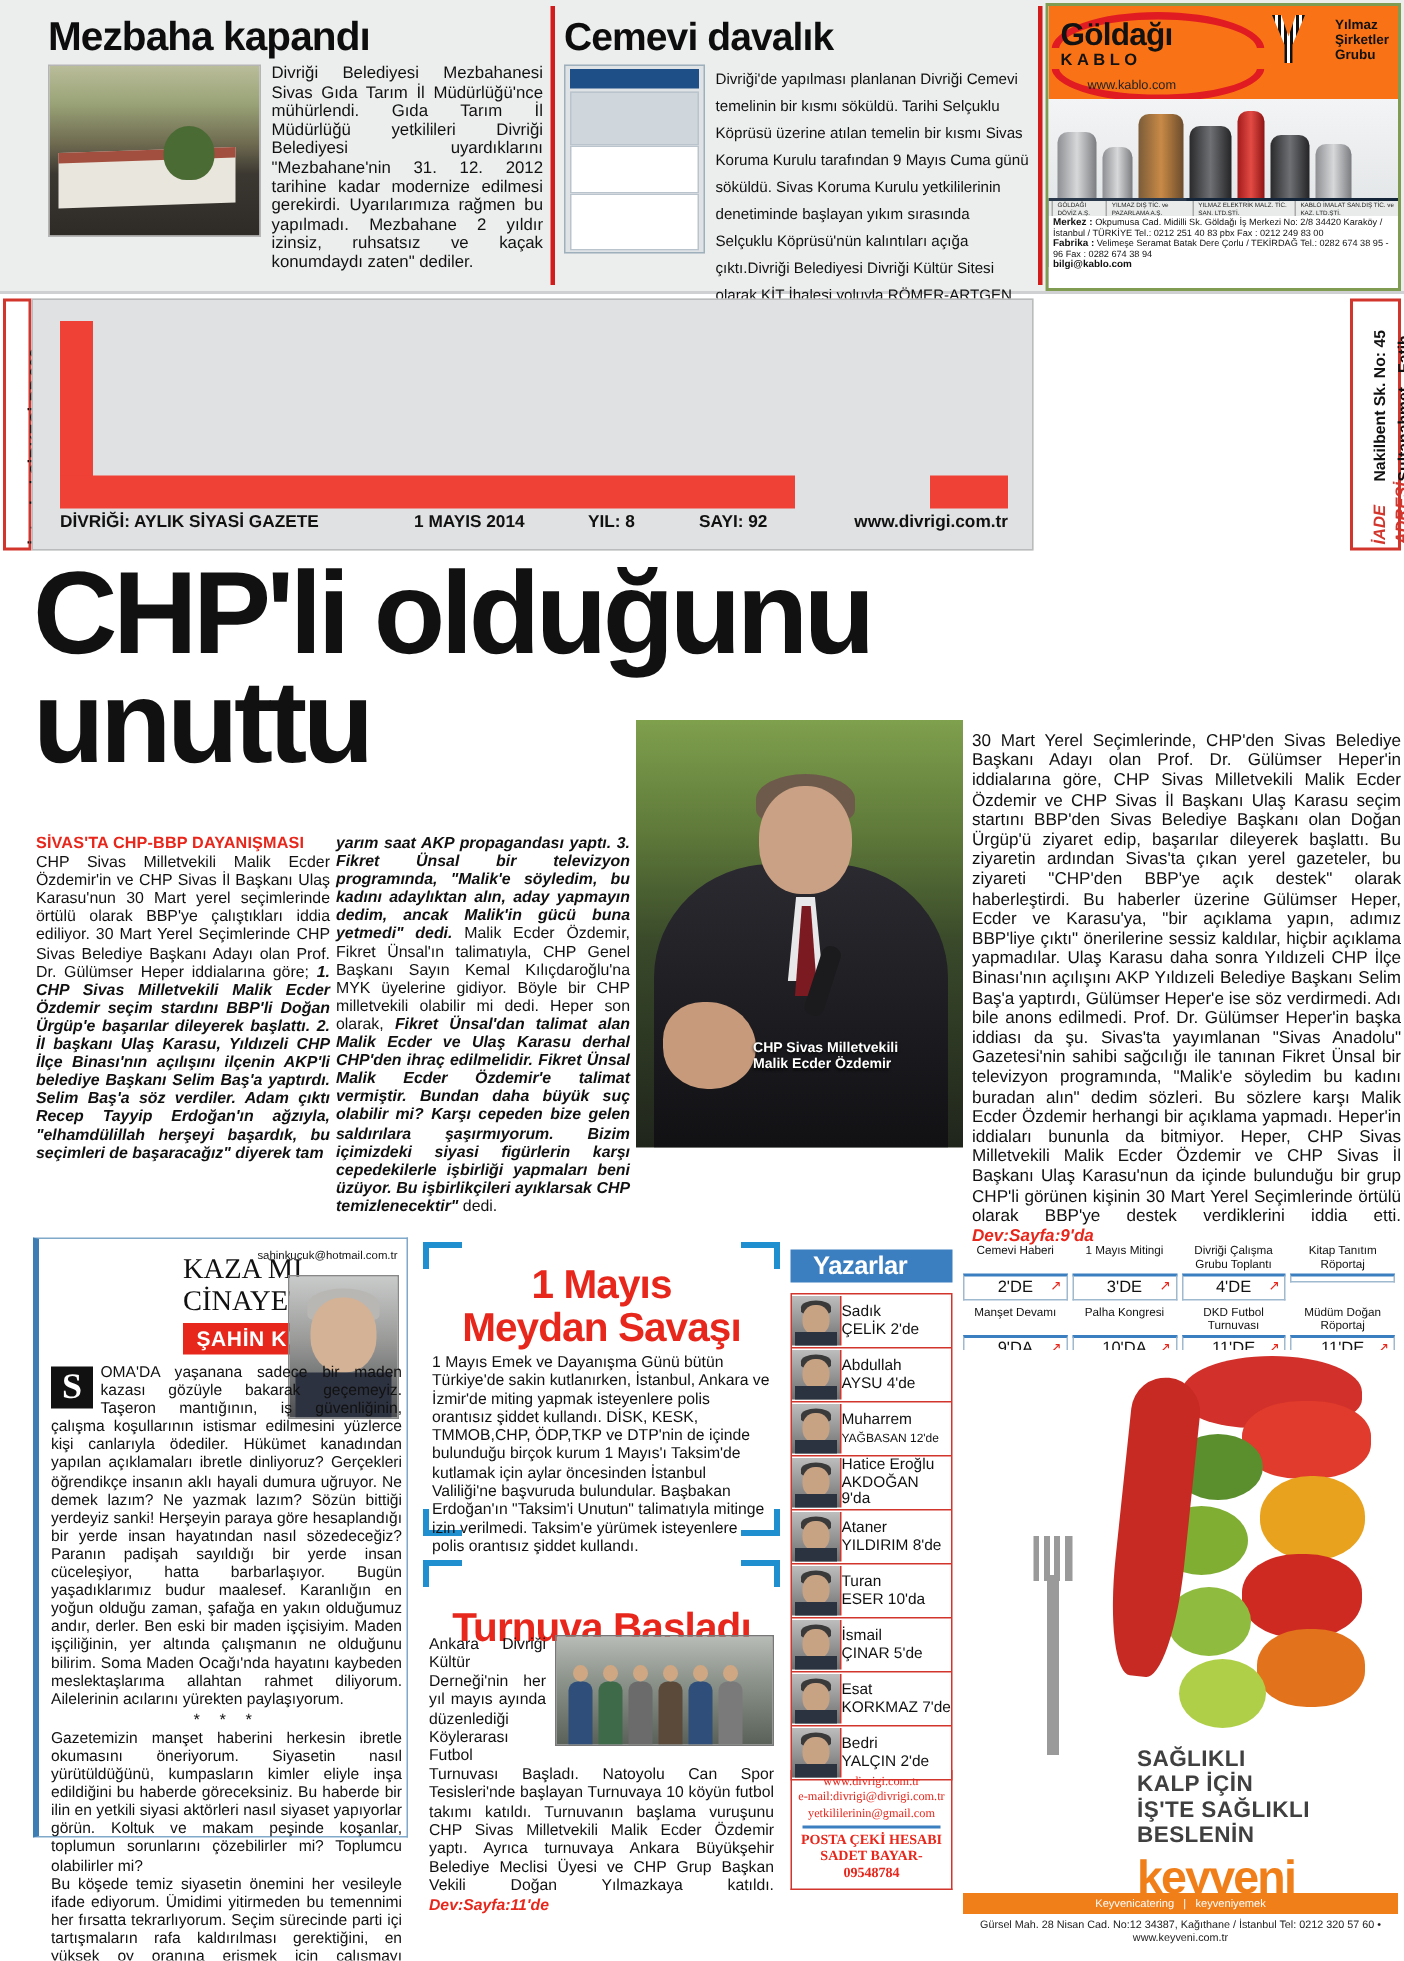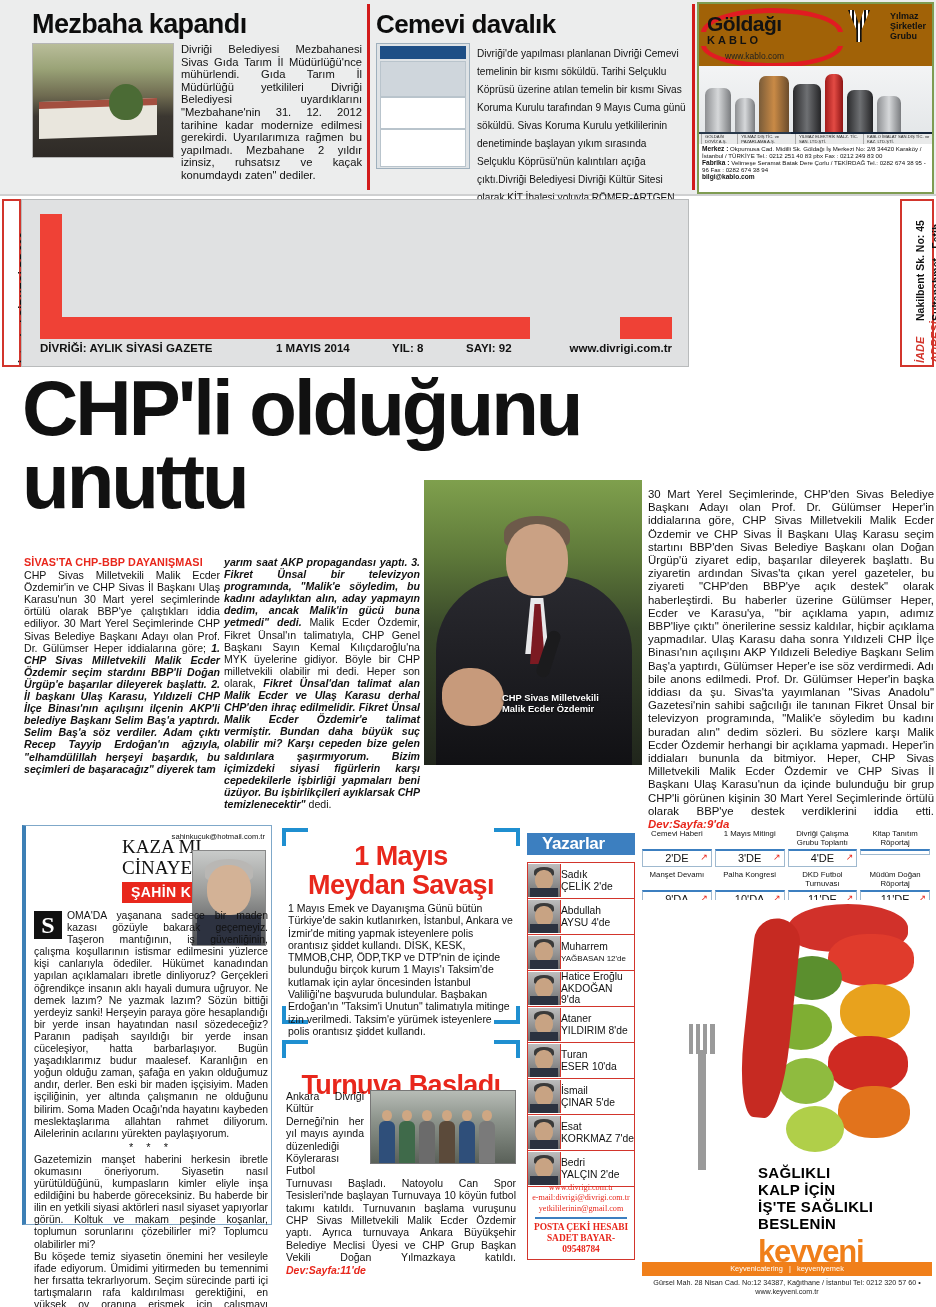--- a/index.html
+++ b/index.html
@@ -24,21 +24,21 @@
   .tb-photo.p1:after{content:"";position:absolute;left:76px;top:40px;width:34px;height:36px;background:#4b6b35;border-radius:50% 50% 45% 45%;}
   .tb-photo.p2{width:92px;height:124px;background:#dfe3e6;position:relative;overflow:hidden;border:1px solid #9fb0bd;}
   .tb-photo.p2 .bb{position:absolute;left:3px;right:3px;background:#fff;border:1px solid #b9c4cc;}
   .tb-photo.p2 .hdr{position:absolute;left:3px;right:3px;top:2px;height:13px;background:#1e4f86;}
   .tb-txt{font-size:11.2px;line-height:12.6px;text-align:justify;color:#111;}
   .tb-txt.t2{font-size:10.1px;line-height:11.4px;}
   .dev{color:#e8271c;font-style:italic;font-weight:bold;}
 
   
   .topad{position:absolute;left:697px;top:2px;width:237px;height:192px;border:2px solid #7f9c52;box-sizing:border-box;background:#fff;overflow:hidden;}
-  .ad-logo{position:absolute;left:0;top:0;width:233px;height:62px;background:#a16207;}
+  .ad-logo{position:absolute;left:0;top:0;width:233px;height:62px;background:#f97316;}
   .gold{position:absolute;left:8px;top:8px;font-weight:bold;font-size:21px;color:#121212;letter-spacing:-.5px;}
   .gold small{display:block;font-size:11px;letter-spacing:3px;margin-top:-2px;}
   .goldswoosh{position:absolute;left:2px;top:4px;width:132px;height:40px;border:5px solid #e11b22;border-radius:50%;clip-path:polygon(0 0,100% 0,100% 48%,0 48%);}
   .goldswoosh2{position:absolute;left:2px;top:18px;width:132px;height:36px;border:5px solid #e11b22;border-radius:50%;clip-path:polygon(0 52%,100% 52%,100% 100%,0 100%);}
   .adurl{position:absolute;left:26px;top:47px;font-size:8.5px;color:#222;}
   .yilmaz{position:absolute;right:6px;top:7px;font-size:9px;font-weight:bold;line-height:10px;color:#111;padding-left:24px;}
   .ylogo{position:absolute;right:62px;top:6px;width:22px;height:32px;background:repeating-linear-gradient(90deg,#111 0 2px,#fff 2px 4px);clip-path:polygon(0 0,28% 0,50% 45%,72% 0,100% 0,62% 62%,62% 100%,38% 100%,38% 62%);}
   .cables{position:absolute;left:0;top:62px;width:233px;height:68px;background:linear-gradient(180deg,#f3f4f5,#e4e7e9);}
   .cable{position:absolute;bottom:0;border-radius:7px 7px 0 0;}
   .adblk{position:absolute;left:0;top:128px;width:233px;height:64px;background:linear-gradient(180deg,#15253a,#0d1927);}
@@ -139,21 +139,21 @@
   .idx{position:absolute;left:642px;top:830px;width:288px;}
   .idxrow{display:flex;gap:3px;}
   .idxcell{flex:1;text-align:center;}
   .idxcell .t{font-size:7.8px;line-height:8.6px;height:19px;color:#111;}
   .idxcell .n{border:1px solid #9fb9cf;border-top:2px solid #3c7fc0;font-size:11px;font-weight:normal;color:#111;padding:1px 0 2px;position:relative;}
   .idxcell .n .ar{color:#e8271c;position:absolute;right:3px;top:1px;font-size:9px;}
 
   
   .kvad{position:absolute;left:642px;top:900px;width:290px;height:402px;background:#fff;overflow:hidden;}
   .kv-veg{position:absolute;left:0;top:0;width:290px;height:270px;}
-  .kv-text{position:absolute;left:116px;top:264px;font-weight:bold;font-size:15px;line-height:17px;color:#000000;letter-spacing:.3px;}
+  .kv-text{position:absolute;left:116px;top:264px;font-weight:bold;font-size:15px;line-height:17px;color:#404040;letter-spacing:.3px;}
   .kv-logo{position:absolute;left:116px;top:334px;font-size:31px;font-weight:bold;color:#f07f1a;letter-spacing:-1.2px;}
   .kv-logo small{display:block;font-size:6.6px;color:#555;letter-spacing:1px;font-weight:normal;margin-top:-4px;}
   .kv-bar{position:absolute;left:0;bottom:26px;width:290px;height:14px;background:#f07f1a;color:#fff;font-size:7.4px;line-height:14px;text-align:center;}
   .kv-addr{position:absolute;left:0;bottom:6px;width:290px;text-align:center;font-size:7.2px;color:#222;}
   .kv-fork{position:absolute;left:56px;top:150px;width:8px;height:120px;background:#9a9a9a;}
   .kv-fork:before{content:"";position:absolute;left:-9px;top:-26px;width:26px;height:30px;background:
      linear-gradient(90deg,#9a9a9a 0 4px,transparent 4px 7px,#9a9a9a 7px 11px,transparent 11px 14px,#9a9a9a 14px 18px,transparent 18px 21px,#9a9a9a 21px 26px);}
 </style>
 </head>
 <body>

